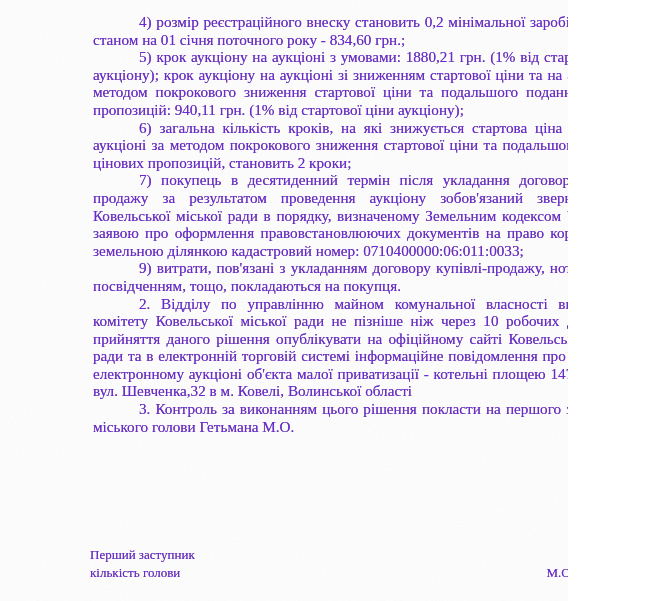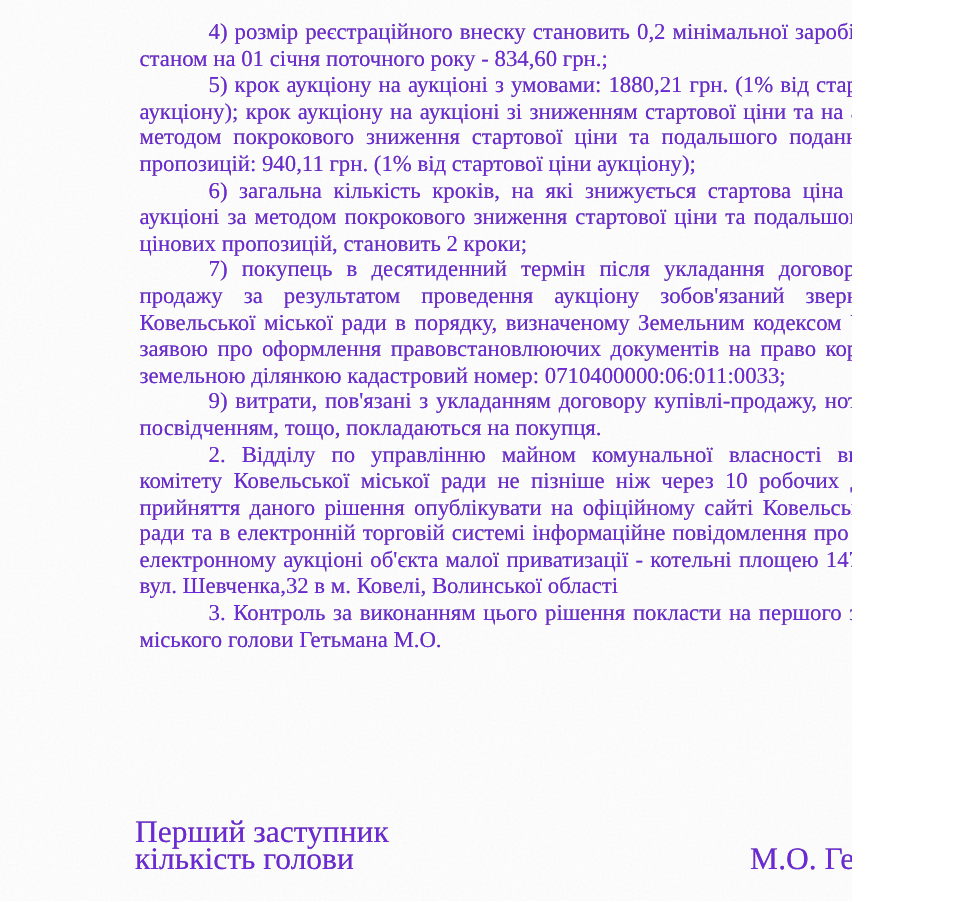--- a/index.html
+++ b/index.html
@@ -40,21 +40,21 @@
     text-indent: 46px;
   }
   .signature {
     position: absolute;
     left: 90px;
     top: 546px;
     width: 532px;
     display: flex;
     justify-content: space-between;
     align-items: flex-end;
-    font-size: 21px;
+    font-size: 13px;
     line-height: 17.5px;
     text-shadow: 0 0 0.4px rgba(20,20,20,0.55);
   }
   .sig-title { text-align: left; }
   .sig-name { text-align: right; white-space: nowrap; }
 </style>
 </head>
 <body>
 
 <div class="page">

